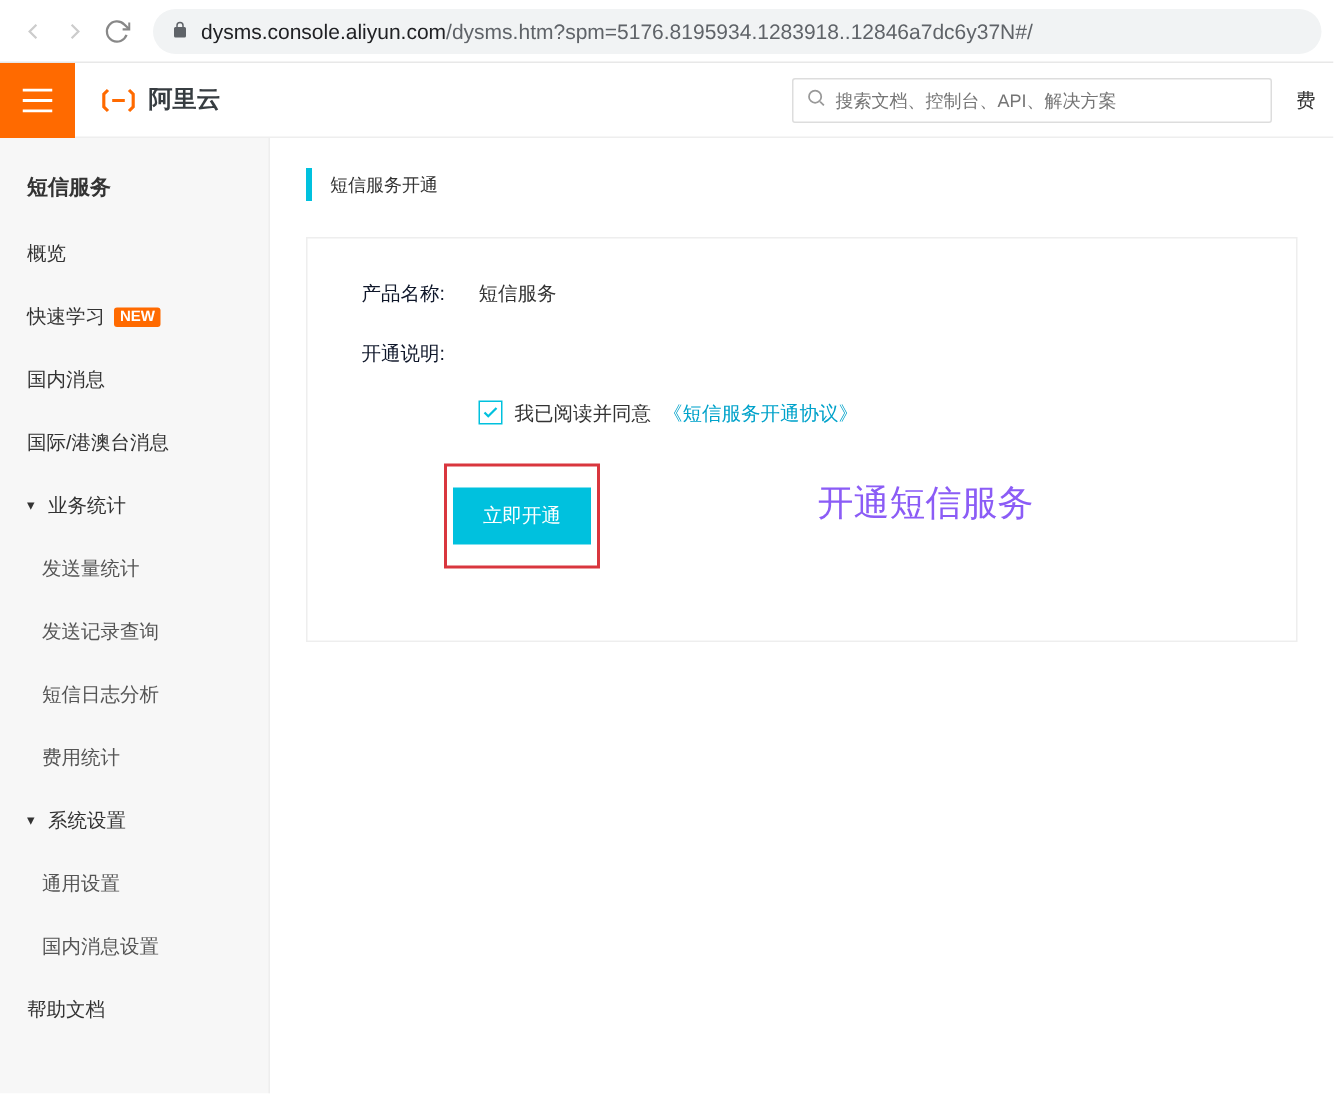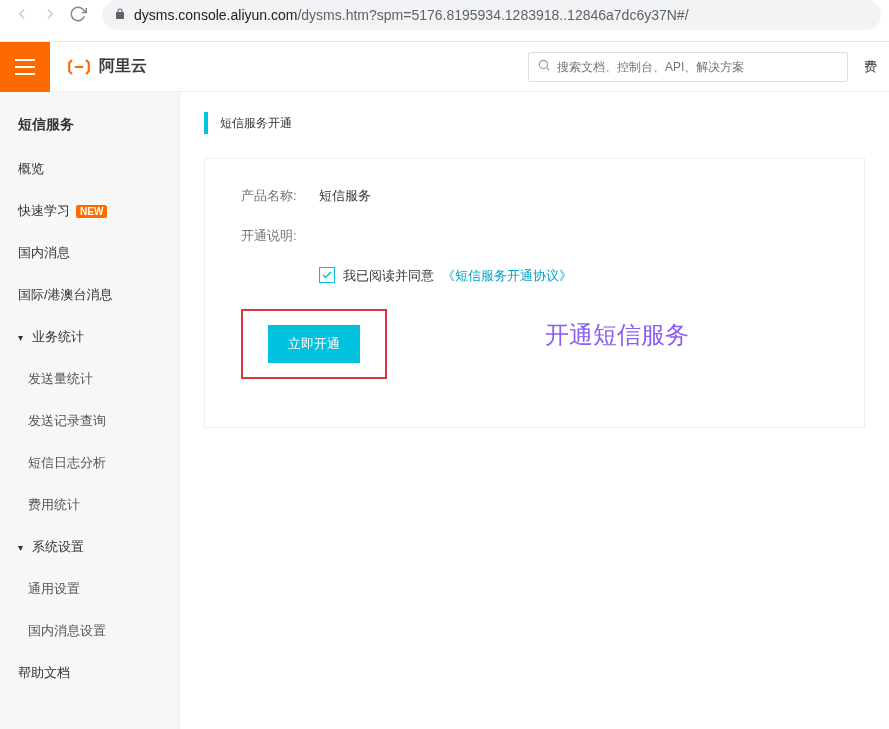--- a/index.html
+++ b/index.html
@@ -1,19 +1,19 @@
 <!DOCTYPE html>
 <html><head>
   <meta charset="utf-8">
   <style>
     * { margin: 0; padding: 0; box-sizing: border-box; }
     body { font-family: -apple-system, BlinkMacSystemFont, "Segoe UI", "PingFang SC", "Microsoft YaHei", sans-serif; font-size: 13px; color: #333; background: #fff; width: 889px; height: 729px; overflow: hidden; }
     
     
-    .browser-bar { height: 42px; background: #fff; border-bottom: 1px solid #e8e8e8; display: flex; align-items: flex-start; padding: 0 8px; }
+    .browser-bar { height: 42px; background: #fff; border-bottom: 1px solid #e8e8e8; display: flex; align-items: center; padding: 0 8px; }
     .nav-btn { width: 28px; height: 28px; display: flex; align-items: center; justify-content: center; color: #888; cursor: pointer; border-radius: 50%; }
     .nav-btn.disabled { color: #ccc; }
     .nav-btn svg { width: 18px; height: 18px; }
     .url-bar { flex: 1; height: 30px; margin-left: 10px; display: flex; align-items: center; background: #f1f3f4; border-radius: 15px; padding: 0 12px; color: #5f6368; font-size: 14px; }
     .url-lock { margin-right: 8px; color: #5f6368; }
     .url-text { color: #202124; font-size: 14px; white-space: nowrap; overflow: hidden; }
     .url-domain { color: #202124; }
     .url-path { color: #5f6368; }
 
     
@@ -38,28 +38,28 @@
     .sidebar-caret { width: 10px; margin-right: 4px; color: #333; font-size: 10px; }
     .badge-new { display: inline-block; background: #ff6a00; color: #fff; font-size: 10px; padding: 1px 4px; border-radius: 2px; margin-left: 6px; font-weight: bold; }
 
     
     .main { flex: 1; background: #fff; padding: 0; }
     .page-heading { display: flex; align-items: center; padding: 20px 24px 24px; }
     .heading-bar { width: 4px; height: 22px; background: #00c1de; margin-right: 12px; }
     .heading-text { font-size: 12px; color: #333; }
     .content-card { margin: 0 24px; border: 1px solid #eee; background: #fff; padding: 28px 36px 48px; position: relative; }
     .form-row { display: flex; align-items: flex-start; margin-bottom: 22px; font-size: 13px; }
-    .form-label { width: 78px; color: #737373; text-align: left; }
+    .form-label { width: 78px; color: #0f172a; text-align: left; }
     .form-value { color: #333; }
     .link { color: #00a2ca; cursor: pointer; }
     .checkbox-row { display: flex; margin-left: 78px; margin-bottom: 24px; }
     .checkbox { width: 16px; height: 16px; border: 1px solid #00c1de; display: inline-flex; align-items: center; justify-content: center; margin-right: 8px; cursor: pointer; }
     .checkbox svg { width: 12px; height: 12px; }
     .agree-text { color: #333; margin-right: 8px; }
-    .action-box { border: 2px solid #d9363e; padding: 14px 25px; display: inline-block; }
+    .action-box { margin-left: 55px; border: 2px solid #d9363e; padding: 14px 4px; display: inline-block; }
     .primary-btn { background: #00c1de; color: #fff; border: none; padding: 10px 20px; font-size: 13px; cursor: pointer; }
     .annotation { position: absolute; color: #8b5cf6; font-size: 24px; left: 340px; top: 160px; }
   </style>
 </head>
 <body>
 
 <div class="browser-bar">
   <div class="nav-btn disabled">
     <svg viewBox="0 0 24 24" fill="none" stroke="currentColor" stroke-width="2">
         <polyline points="15 18 9 12 15 6"></polyline>

